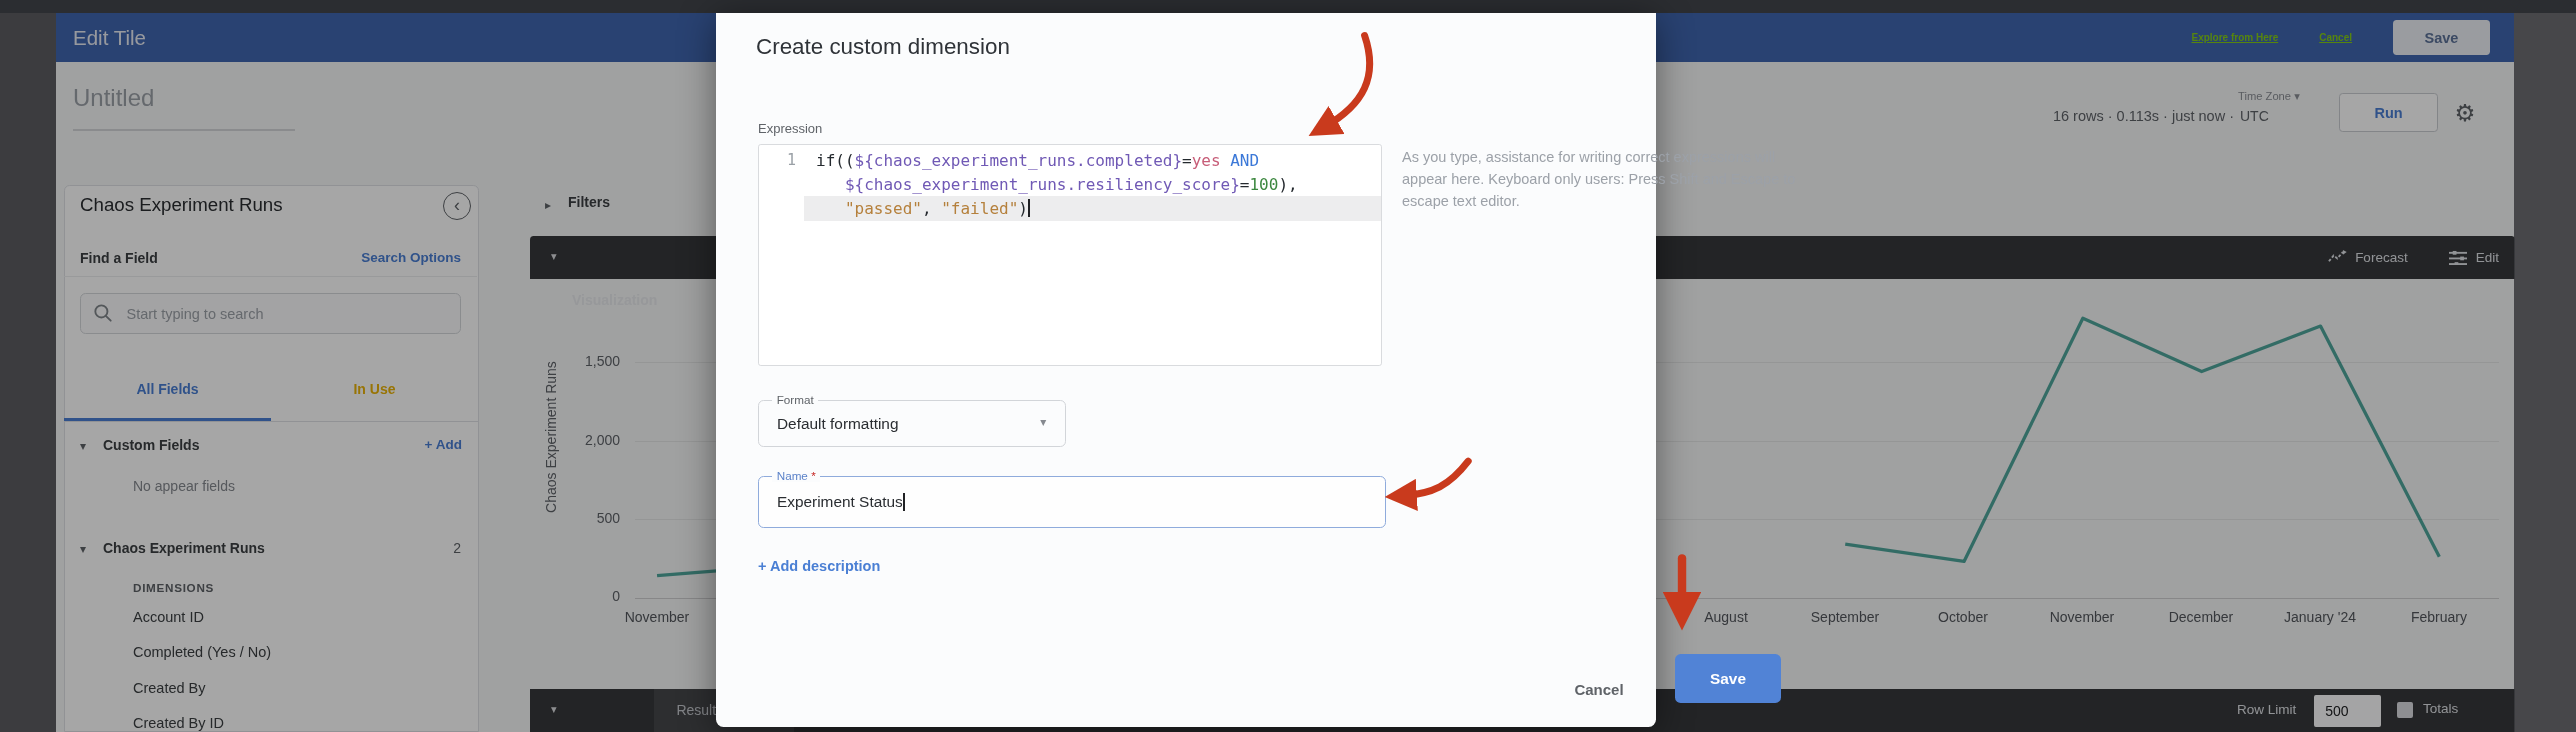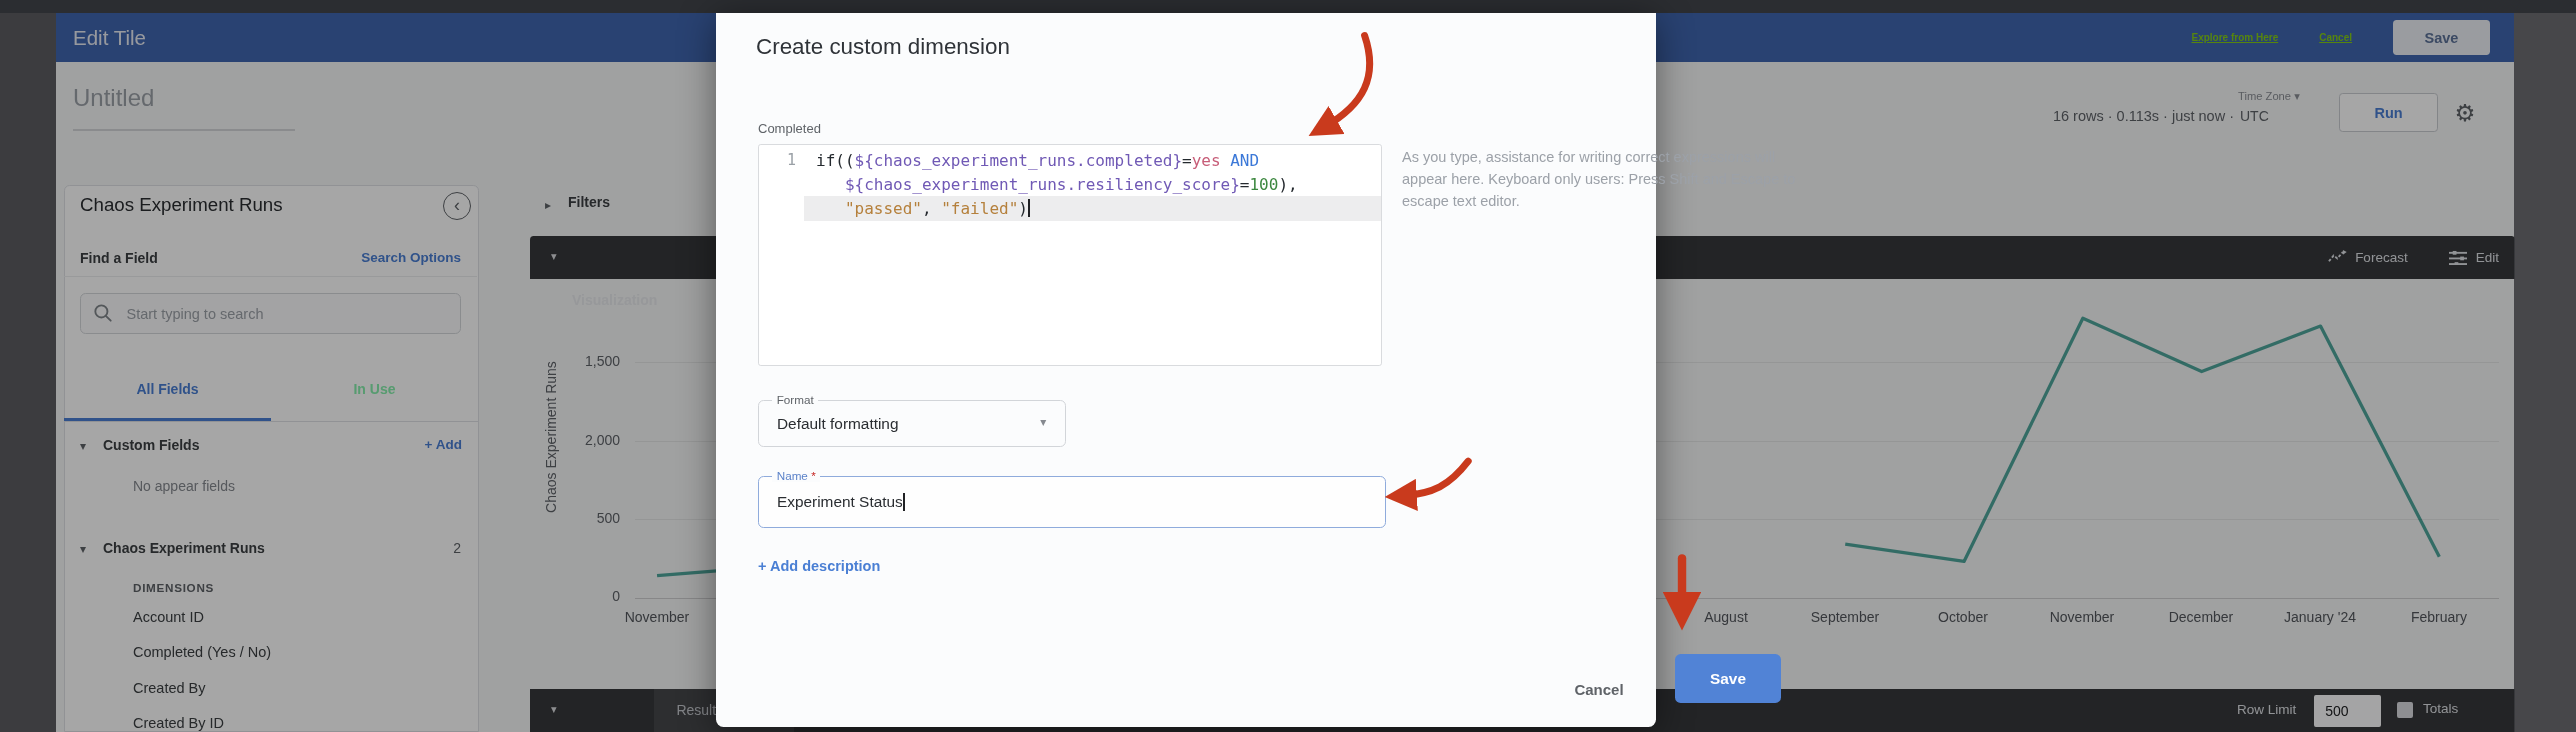--- a/index.html
+++ b/index.html
@@ -32,21 +32,21 @@
   .side-title{left:80px;top:194px;font-size:18.7px;font-weight:500;color:#2A2D31;}
   .side-collapse{left:443px;top:192px;width:28px;height:28px;border:1.9px solid #5F6368;border-radius:50%;
                  color:#5F6368;font-size:18px;line-height:25px;text-align:center;box-sizing:border-box;}
   .find-field{left:80px;top:250px;font-size:14px;font-weight:700;color:#3C4043;}
   .search-options{left:280px;top:250px;width:181px;text-align:right;font-size:13.5px;font-weight:600;color:#4A7FD4;}
   .side-div1{left:64px;top:276px;width:413px;height:0.9px;background:#ECEDEF;}
   .search-box{left:80px;top:293px;width:381px;height:41px;border:1.4px solid #D4D7DB;border-radius:5.6px;
               background:#FBFBFC;box-sizing:border-box;display:flex;align-items:center;}
   .search-placeholder{font-size:14.5px;color:#9CA1A8;margin-left:13px;}
   .tab-allfields{left:64px;top:381px;width:207px;text-align:center;font-size:14px;font-weight:600;color:#4A7FD4;}
-  .tab-inuse{left:271px;top:381px;width:207px;text-align:center;font-size:14px;font-weight:600;color:#86efac;}
+  .tab-inuse{left:271px;top:381px;width:207px;text-align:center;font-size:14px;font-weight:600;color:#eab308;}
   .tab-underline{left:64px;top:418px;width:207px;height:2.8px;background:#4A7FD4;}
   .tab-div{left:64px;top:421px;width:415px;height:0.9px;background:#DFE1E5;}
   .caret{color:#5F6368;font-size:12px;}
   .grp-caret1{left:80px;top:439px;}
   .grp-label1{left:103px;top:437px;font-size:14px;font-weight:700;color:#3C4043;}
   .grp-add{left:374px;top:437px;width:88px;text-align:right;font-size:13.5px;font-weight:600;color:#4A7FD4;}
   .grp-empty{left:133px;top:478px;font-size:14px;color:#85898F;}
   .grp-caret2{left:80px;top:542px;}
   .grp-label2{left:103px;top:540px;font-size:14px;font-weight:700;color:#3C4043;}
   .grp-count{left:411px;top:540px;width:50px;text-align:right;font-size:14px;color:#5F6368;}
@@ -260,21 +260,21 @@
   <div class="abs bar-label data-label">Data</div>
   <div class="abs rowlimit-label">Row Limit</div>
   <div class="abs rowlimit-input">500</div>
   <div class="abs totals-box"></div>
   <div class="abs totals-label">Totals</div>
 
   <div class="abs scrim"></div>
 
   <div class="abs modal">
     <div class="abs modal-title">Create custom dimension</div>
-    <div class="abs expr-label">Completed</div>
+    <div class="abs expr-label">Expression</div>
     <div class="abs editor"></div>
     <div class="abs active-line-bg"></div>
     <div class="abs gutter-num">1</div>
     <div class="abs code-lines" id="code-lines"><div><span class="tok-plain">if((</span><span class="tok-field">${chaos_experiment_runs.completed}</span><span class="tok-plain">=</span><span class="tok-enum">yes</span><span class="tok-plain"> </span><span class="tok-keyword">AND</span></div><div class="cont"><span class="tok-field">${chaos_experiment_runs.resiliency_score}</span><span class="tok-plain">=</span><span class="tok-number">100</span><span class="tok-plain">),</span></div><div class="cont"><span class="tok-string">"passed"</span><span class="tok-plain">, </span><span class="tok-string">"failed"</span><span class="tok-plain">)</span><span class="text-caret"></span></div></div>
     <div class="abs assist">As you type, assistance for writing correct expressions will appear here. Keyboard only users: Press Shift and Escape to escape text editor.</div>
 
     <div class="abs outlined fmt-field">
       <span class="fld-legend">Format</span>
       <span class="fld-value">Default formatting</span>
       <span class="fmt-caret">▾</span>

